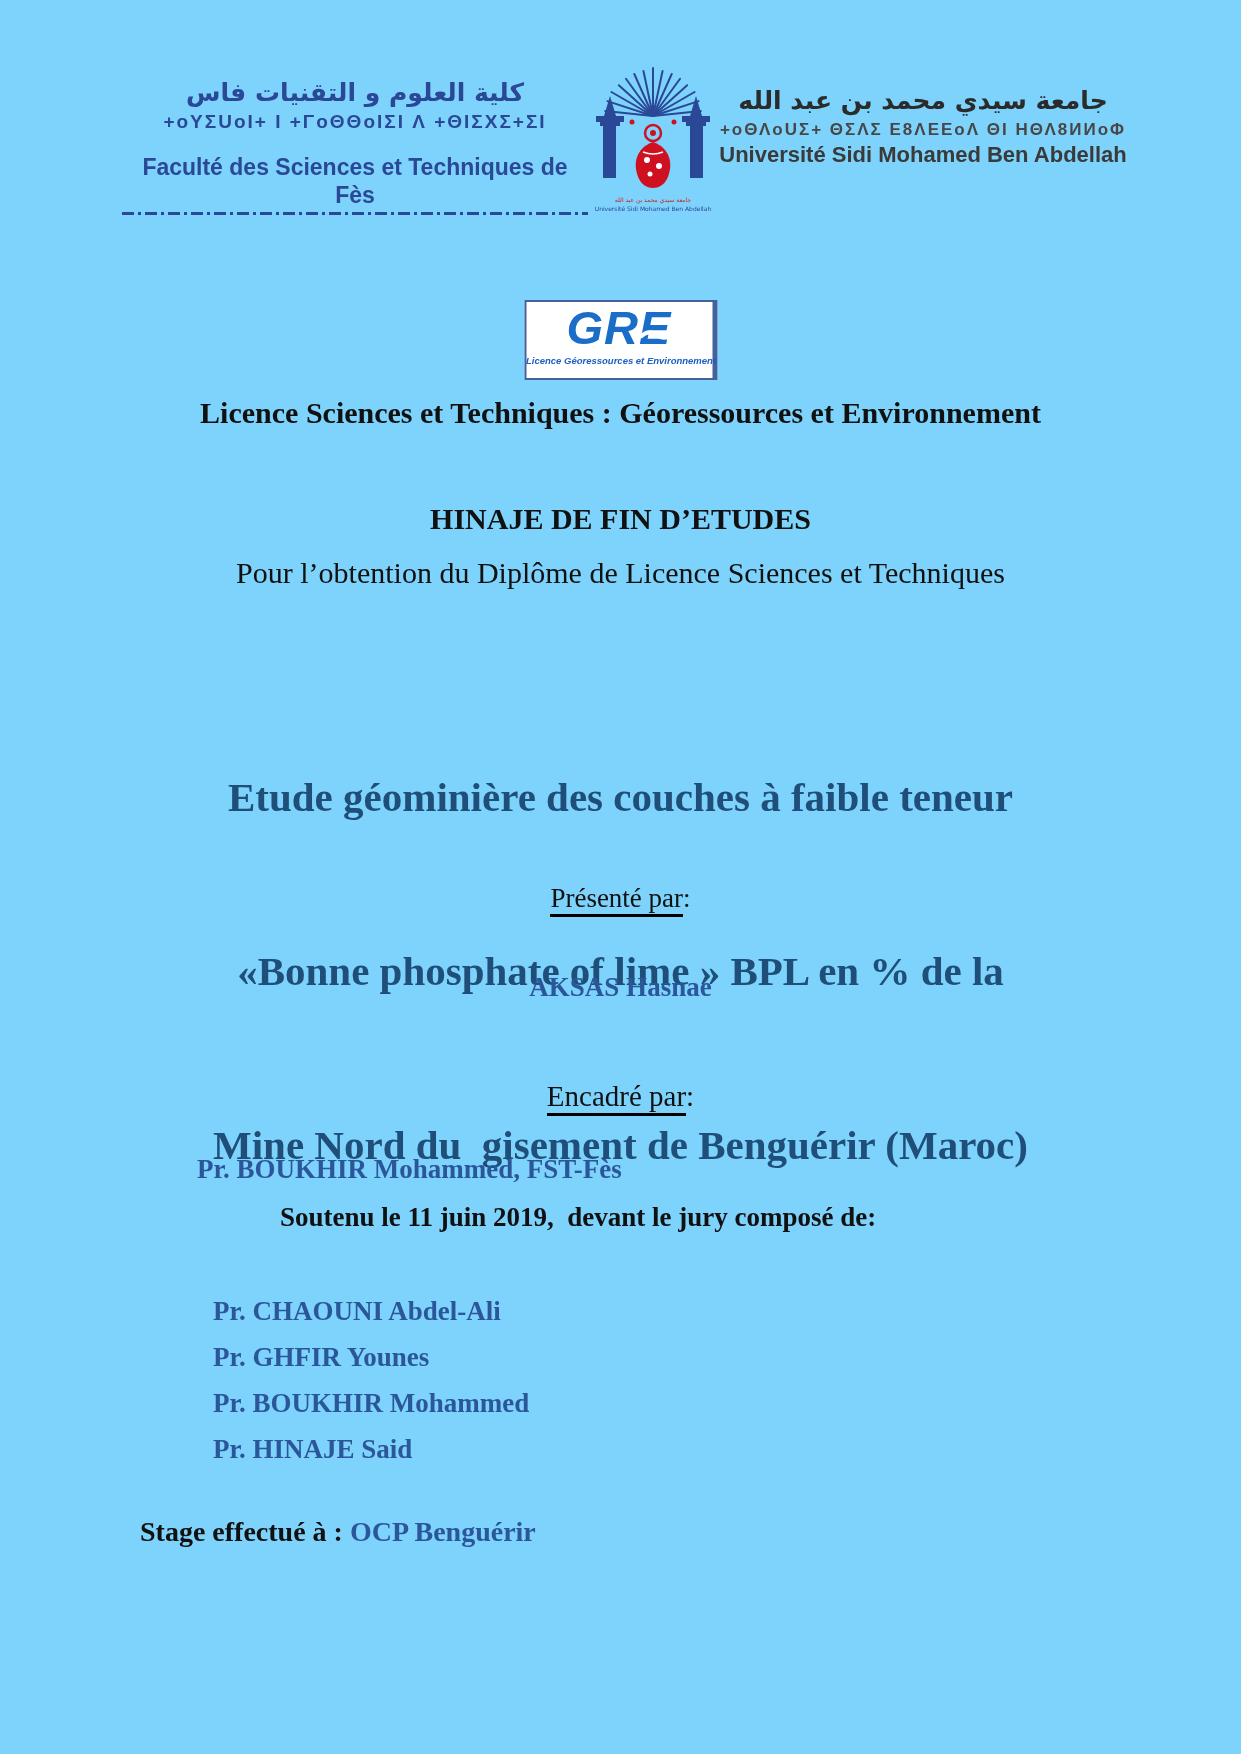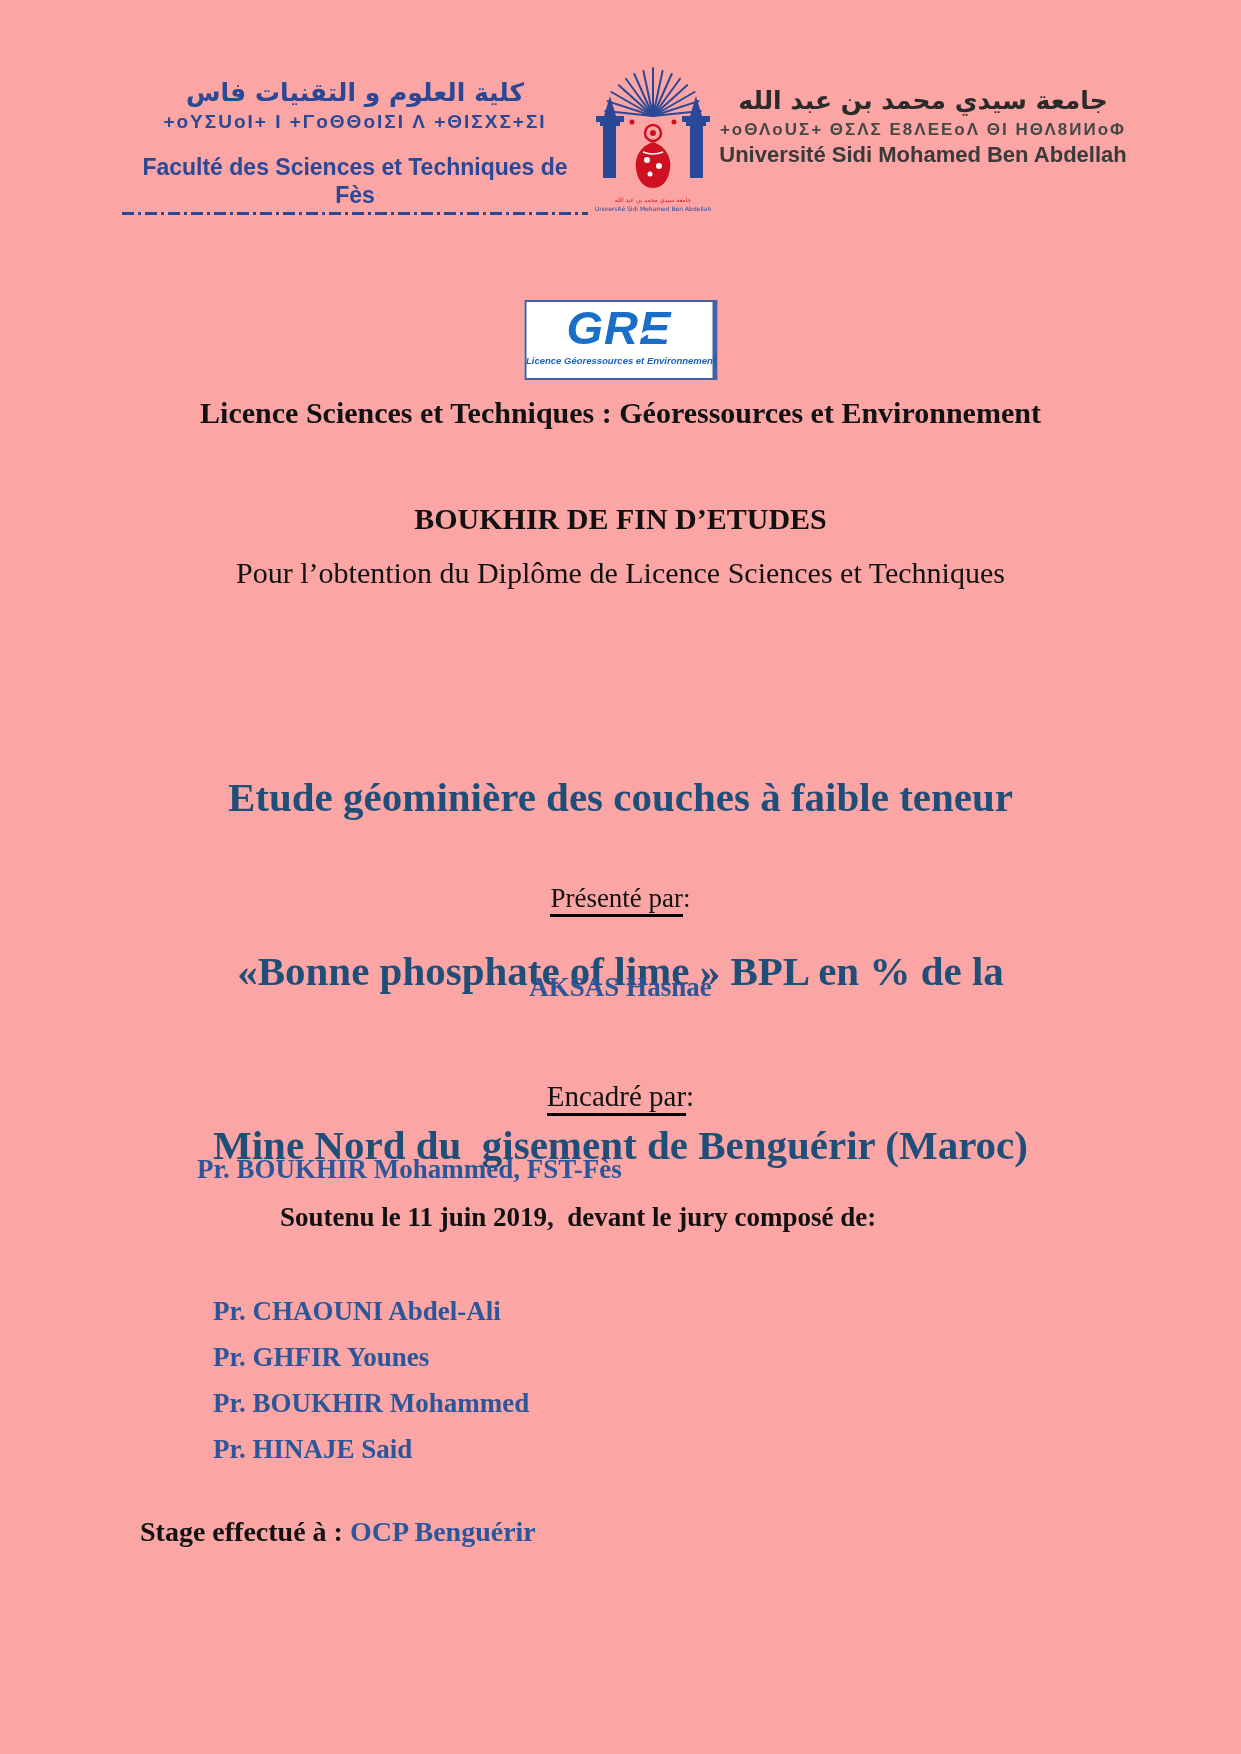--- a/index.html
+++ b/index.html
@@ -1,18 +1,18 @@
 <!DOCTYPE html>
 <html><head>
 <meta charset="utf-8">
 <style>
   html,body { margin:0; padding:0; background:#fff; }
   .page {
     position:relative; width:1241px; height:1754px; margin:0 auto;
-    background:#fca5a5; font-family:"Liberation Serif", serif; overflow:hidden;
+    background:#7dd3fc; font-family:"Liberation Serif", serif; overflow:hidden;
   }
   
   .hdr-left {
     position:absolute; top:76px; left:122px; width:466px; text-align:center;
     color:#2a4896; font-family:"Liberation Sans", sans-serif;
   }
   .hdr-left .ar { font-family:"DejaVu Sans", sans-serif; font-weight:bold; font-size:25px; line-height:34px; }
   .hdr-left .tif { font-weight:bold; font-size:19px; line-height:24px; letter-spacing:2px; }
   .hdr-left .fr { font-weight:bold; font-size:23px; line-height:28px;margin-top:19px; }
   .dashdot {
@@ -140,21 +140,21 @@
       <span>GRE</span>
       <svg class="gre-wave" width="34" height="16" viewBox="0 0 34 16">
         <path d="M1,9 Q9,1 17,7 T33,6" stroke="#ffffff" stroke-width="4" fill="none"></path>
       </svg>
     </span>
     <div class="gre-caption">Licence Géoressources et Environnement</div>
   </div>
 
   <div class="cline program">Licence Sciences et Techniques : Géoressources et Environnement</div>
 
-  <div class="cline memoire">BOUKHIR DE FIN D’ETUDES</div>
+  <div class="cline memoire">HINAJE DE FIN D’ETUDES</div>
   <div class="cline pour">Pour l’obtention du Diplôme de Licence Sciences et Techniques</div>
 
   <div class="cline doc-title">
     <div>Etude géominière des couches à faible teneur</div>
     <div>«Bonne phosphate of lime » BPL en % de la</div>
     <div>Mine Nord du  gisement de Benguérir (Maroc)</div>
   </div>
 
   <div class="cline presente"><span class="ul">Présenté par</span><span>:</span></div>
   <div class="cline aksas">AKSAS Hasnae</div>

